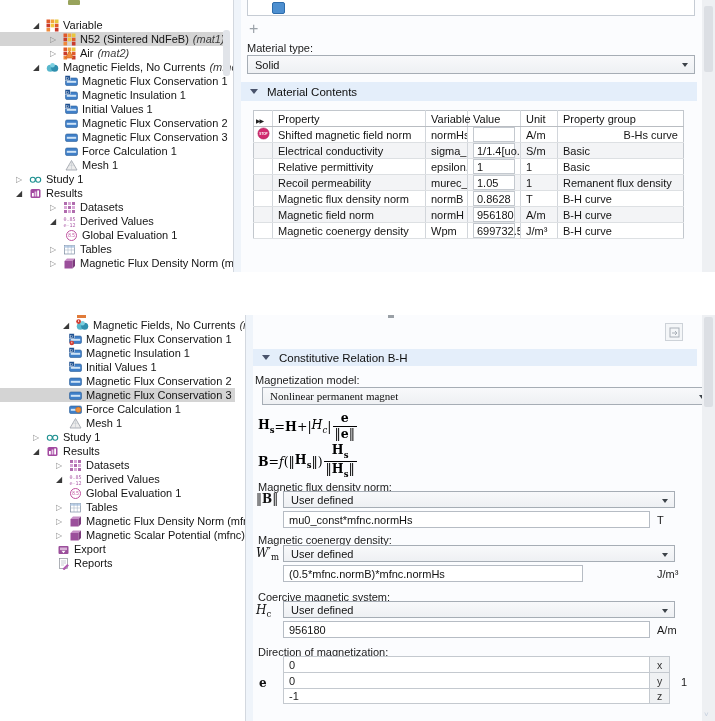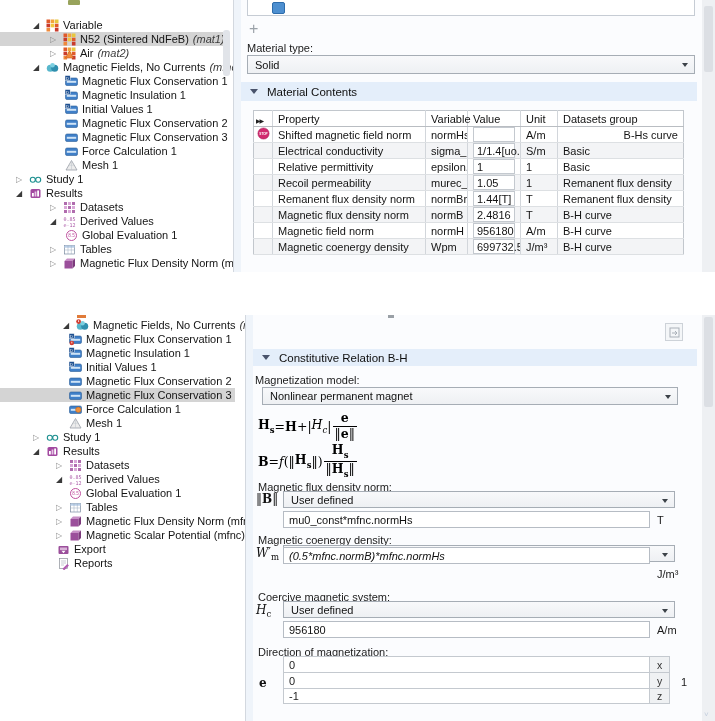--- a/index.html
+++ b/index.html
@@ -320,21 +320,21 @@
             <col style="width:37px">
             <col style="width:126px">
           </colgroup>
         <thead>
             <tr>
           <th class="flagcell"><span class="hdrglyph">▶▶</span></th>
           <th>Property</th>
           <th>Variable</th>
           <th>Value</th>
           <th>Unit</th>
-          <th style="border-right:none">Datasets group</th>
+          <th style="border-right:none">Property group</th>
         </tr>
           </thead>
         <tbody id="mc-tbody">
             <tr>
               <td class="flagcell"><svg width="13" height="13" viewBox="0 0 13 13">
                   <circle cx="6.5" cy="6.5" r="5.6" fill="#d12a6e" stroke="#a01050" stroke-width="0.5"></circle>
                   <text x="6.5" y="7.9" font-size="3.1" fill="#fff" text-anchor="middle" font-family="sans-serif" font-weight="bold">STOP</text>
                 </svg></td>
               <td>Shifted magnetic field norm</td>
               <td>normHs</td>
@@ -369,34 +369,24 @@
               <td>Recoil permeability</td>
               <td>murec_...</td>
               <td class="valcell">
                 <div class="vbox">1.05</div>
               </td>
               <td>1</td>
               <td style="border-right: none;">Remanent flux density</td>
             </tr>
             <tr>
               <td class="flagcell"></td>
-              <td>Remanent flux density norm</td>
-              <td>normBr</td>
-              <td class="valcell">
-                <div class="vbox">1.44[T]</div>
-              </td>
-              <td>T</td>
-              <td style="border-right: none;">Remanent flux density</td>
-            </tr>
-            <tr>
-              <td class="flagcell"></td>
               <td>Magnetic flux density norm</td>
               <td>normB</td>
               <td class="valcell">
-                <div class="vbox">2.4816</div>
+                <div class="vbox">0.8628</div>
               </td>
               <td>T</td>
               <td style="border-right: none;">B-H curve</td>
             </tr>
             <tr>
               <td class="flagcell"></td>
               <td>Magnetic field norm</td>
               <td>normH</td>
               <td class="valcell">
                 <div class="vbox">956180</div>
@@ -635,21 +625,21 @@
         <svg width="11" height="11" viewBox="0 0 11 11">
             <rect x="1" y="1" width="9" height="9" fill="none" stroke="#a9b0b8"></rect>
             <path d="M3,6 h5 M6,4 l2,2 -2,2" stroke="#a9b0b8" fill="none"></path>
           </svg>
       </div>
       <div class="secthdr" style="left:0;top:34px;width:444px;height:17px;">
         <span class="tri"></span>
         <span>Constitutive Relation B-H</span>
       </div>
       <div class="flabel" style="left:2px;top:59px;text-align:right;">Magnetization model:</div>
-      <div class="combo" style="left:9px;top:72px;width:416px;">
+      <div class="combo" style="left:9px;top:72px;width:450px;font-family:Liberation Serif, serif;">
         <span>Nonlinear permanent magnet</span>
         <span class="arr"></span>
       </div>
 
       <div class="eq" style="left:5px;top:95px;height:32px;">
         <b><span>H</span><sub>s</sub></b>
           <span> = </span>
           <b>H</b>
           <span> + </span>
           <span>|</span>
@@ -685,21 +675,21 @@
           <span>mu0_const*mfnc.normHs</span>
         </div>
       <div class="unit" style="left:404px;top:199px;">T</div>
 
       <div class="flabel" style="left:5px;top:219px;">Magnetic coenergy density:</div>
       <div class="sym" style="left:3px;top:231px;"><i>W</i><span>′</span><sub>m</sub></div>
       <div class="combo" style="left:30px;top:230px;width:392px;height:17px;">
         <span>User defined</span>
           <span class="arr"></span>
       </div>
-      <div class="tinput" style="left:30px;top:232px;width:367px;font-style:italic;">
+      <div class="tinput" style="left:30px;top:250px;width:300px;">
           <span>(0.5*mfnc.normB)*mfnc.normHs</span>
         </div>
       <div class="unit" style="left:404px;top:253px;">J/m³</div>
 
       <div class="flabel" style="left:5px;top:276px;">Coercive magnetic system:</div>
       <div class="sym" style="left:3px;top:288px;"><i>H</i><sub>c</sub></div>
       <div class="combo" style="left:30px;top:286px;width:392px;height:17px;">
         <span>User defined</span>
           <span class="arr"></span>
       </div>

